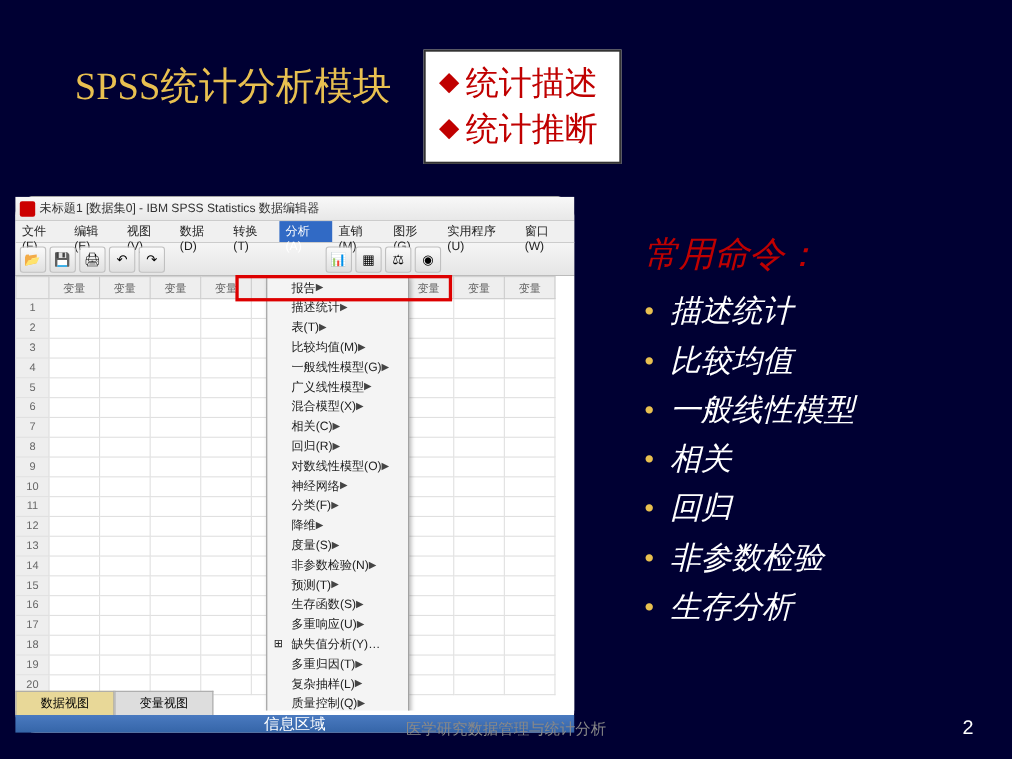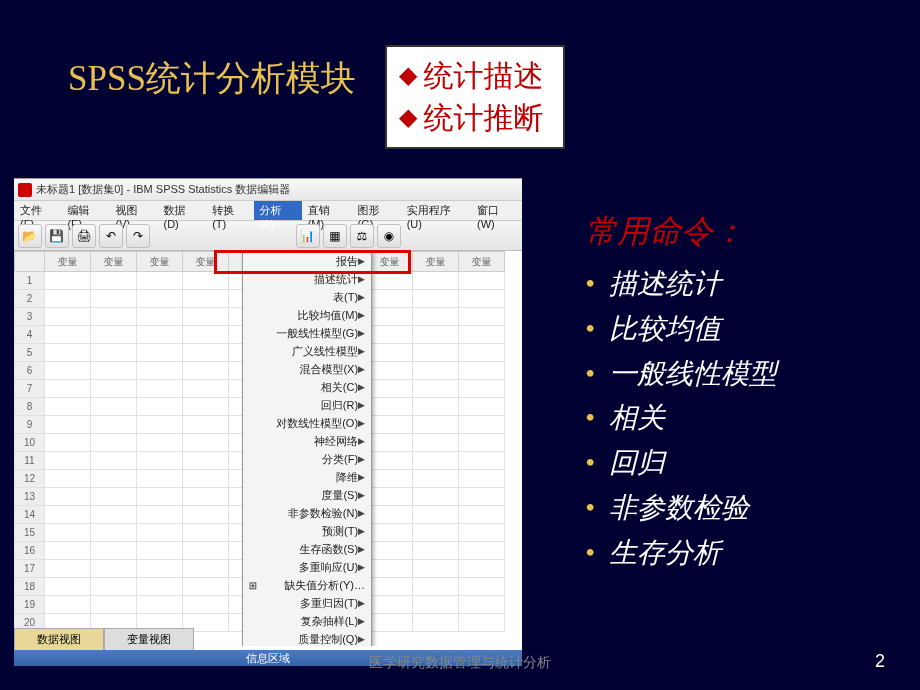--- a/index.html
+++ b/index.html
@@ -41,20 +41,21 @@
       margin-right: 6px;
     }
     .screenshot {
       position: absolute;
       top: 178px;
       left: 14px;
       width: 508px;
       height: 488px;
       background: #fff;
       border-top: 1px solid #999;
+      border-radius: 18px;
     }
     .titlebar {
       height: 22px;
       background: linear-gradient(#f8f8f8, #e8e8e8);
       display: flex;
       align-items: center;
       font-size: 11px;
       color: #333;
       padding-left: 4px;
       border-bottom: 1px solid #ccc;
@@ -141,21 +142,21 @@
       background: #f4f4f4;
       border: 1px solid #999;
       box-shadow: 2px 2px 4px rgba(0,0,0,0.3);
       font-size: 11px;
       color: #222;
       z-index: 10;
     }
     .dropdown-item {
       padding: 2px 6px 2px 22px;
       display: flex;
-      justify-content: flex-end;
+      justify-content: flex-start;
       align-items: center;
       position: relative;
       height: 18px;
     }
     .submenu-arrow { font-size: 9px; color: #444; }
     .dd-icon {
       position: absolute;
       left: 3px;
       top: 2px;
       width: 14px;
@@ -193,21 +194,21 @@
       background: #ddd;
     }
     .statusbar {
       position: absolute;
       bottom: 0;
       left: 0;
       right: 0;
       height: 16px;
       background: linear-gradient(#4a7ac0, #3565a8);
       color: #fff;
-      font-size: 11px;
+      font-size: 14px;
       text-align: center;
       line-height: 16px;
     }
     .right-panel {
       position: absolute;
       top: 210px;
       left: 585px;
       font-style: italic;
     }
     .right-title {

